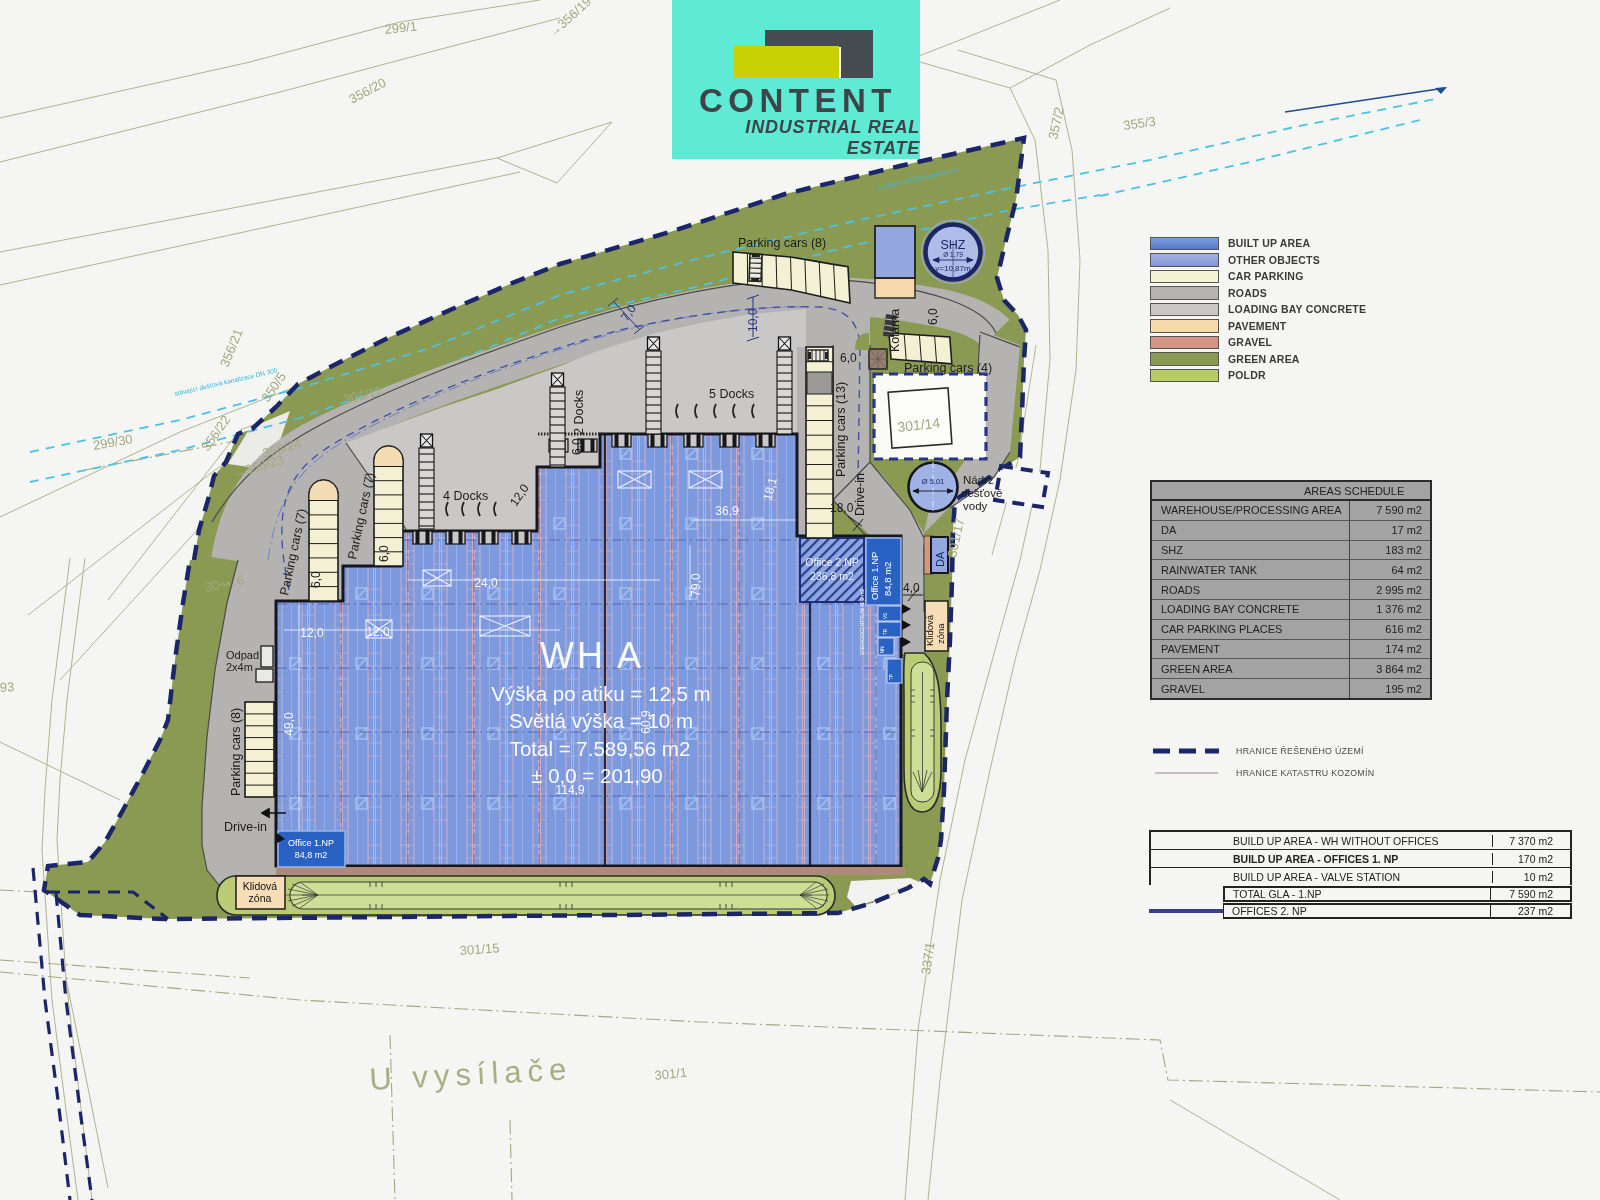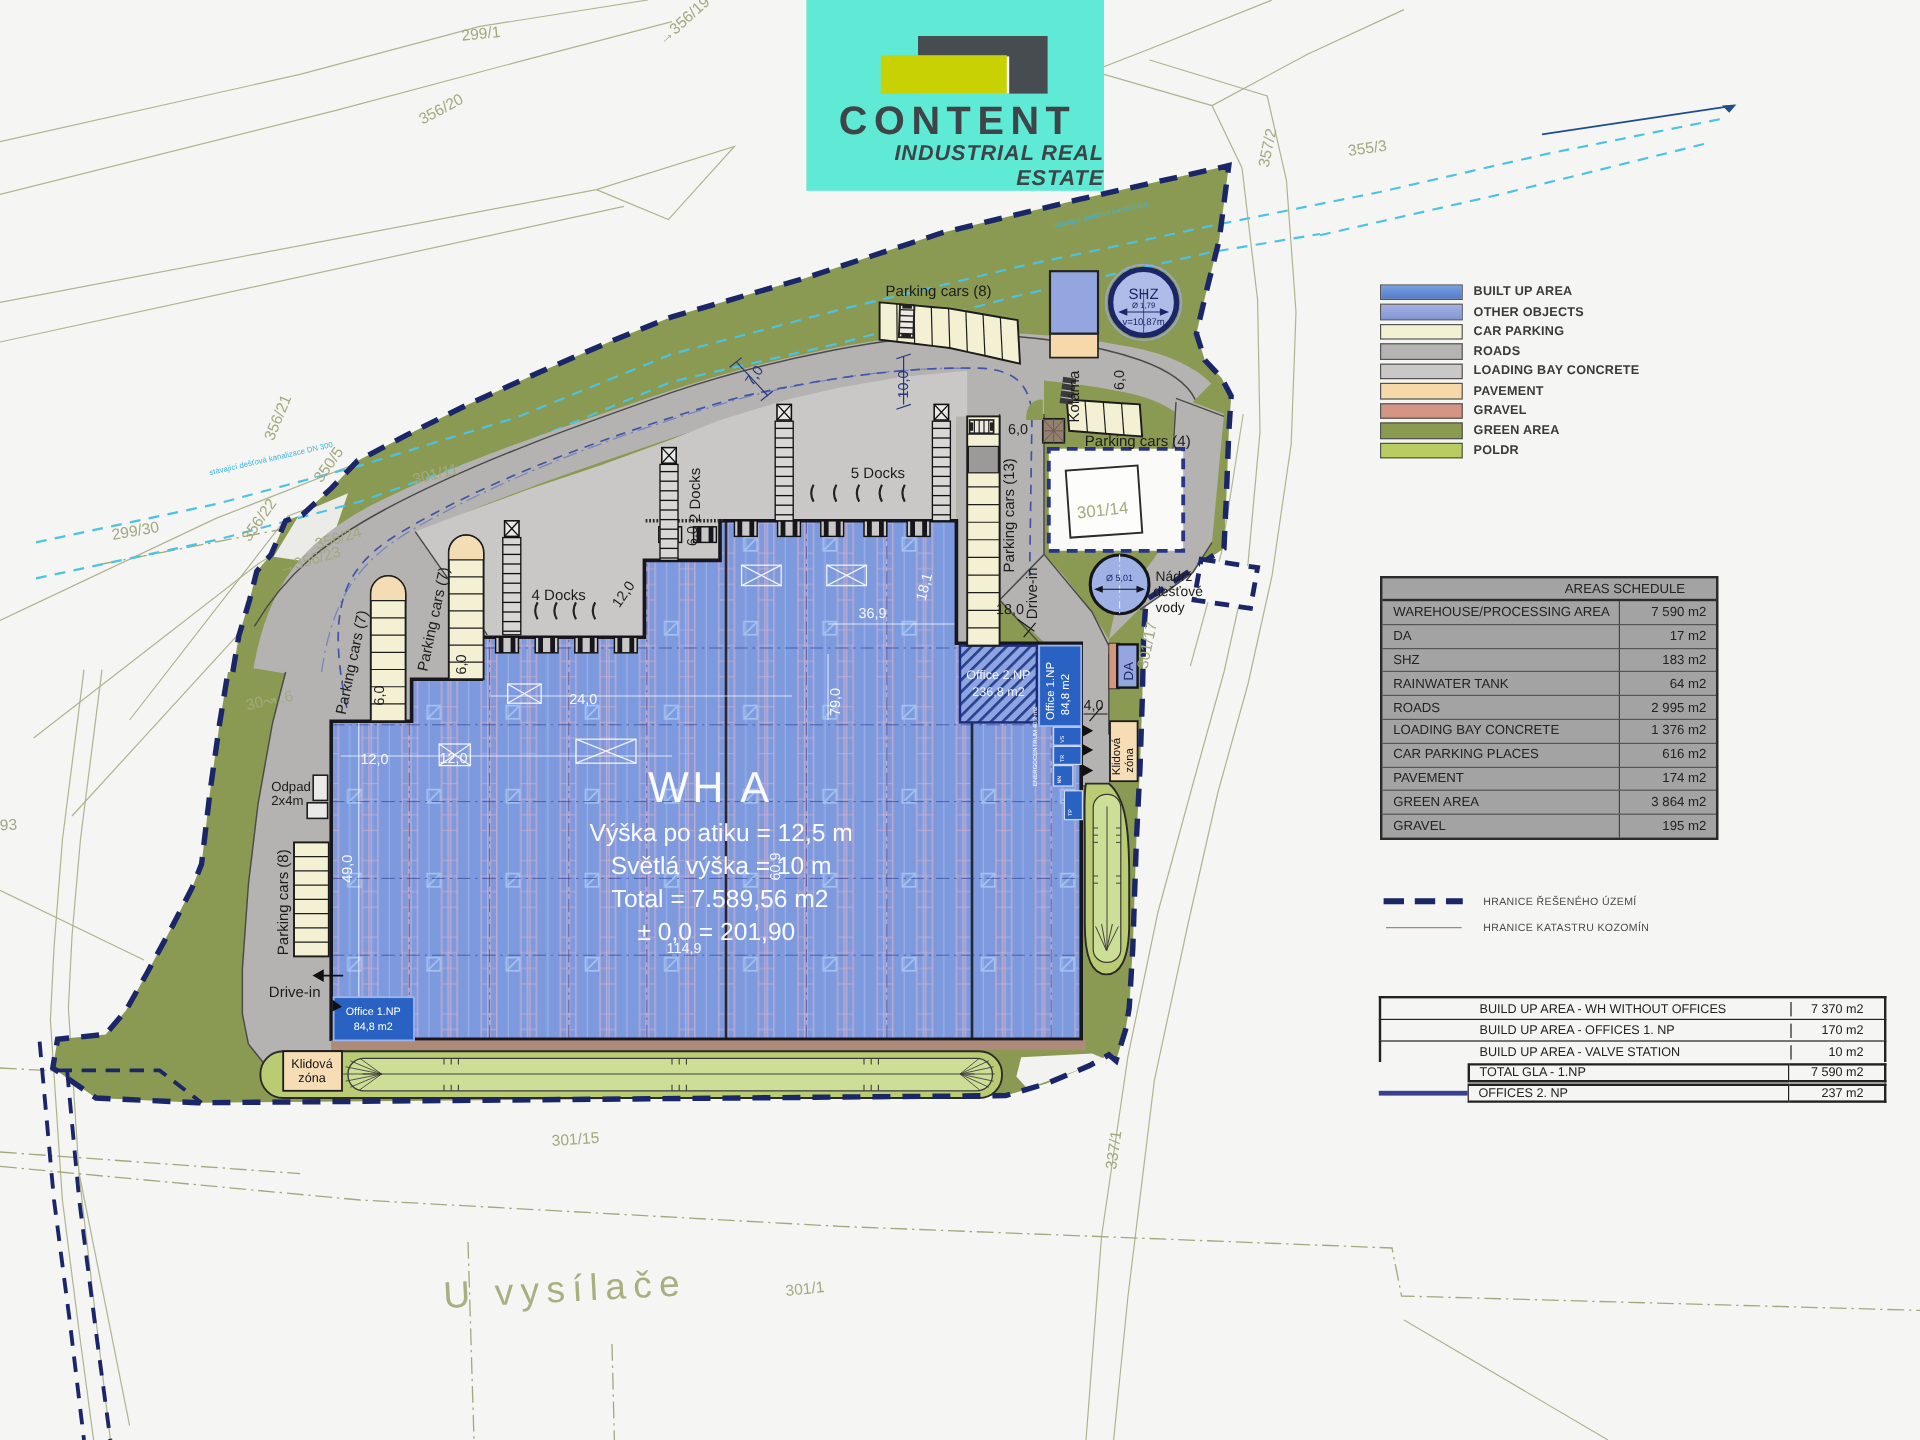--- a/index.html
+++ b/index.html
@@ -744,21 +744,21 @@
 <div class="abs" id="bld">
 
   <div class="brow" style="border:2px solid #222;border-bottom:none;">
     <div class="bsw" style="background:linear-gradient(#85a6e2,#5077cc);border-right:1.5px solid #222;"></div>
     <div class="blb" style="border-right:1.5px solid #222;">BUILD UP AREA - WH WITHOUT OFFICES</div>
     <div class="bvl">7 370 m2</div>
   </div>
 
   <div class="brow" style="border:2px solid #222;border-bottom:none;border-top:1px solid #222;">
     <div class="bsw" style="background:linear-gradient(#4c85d8,#2257b8);border-right:1.5px solid #222;"></div>
-    <div class="blb" style="border-right:1.5px solid #222;">BUILD UP AREA - OFFICES 1. NP</div>
+    <div class="blb" style="border-right:1.5px solid #222;font-weight:bold;">BUILD UP AREA - OFFICES 1. NP</div>
     <div class="bvl">170 m2</div>
   </div>
 
 
   <div class="brow" style="border:2px solid #222;border-bottom:none;border-top:1px solid #222;">
     <div class="bsw" style="background:linear-gradient(#4c85d8,#2257b8);border-right:1.5px solid #222;"></div>
     <div class="blb" style="border-right:1.5px solid #222;">BUILD UP AREA - VALVE STATION</div>
     <div class="bvl">10 m2</div>
   </div>
 

